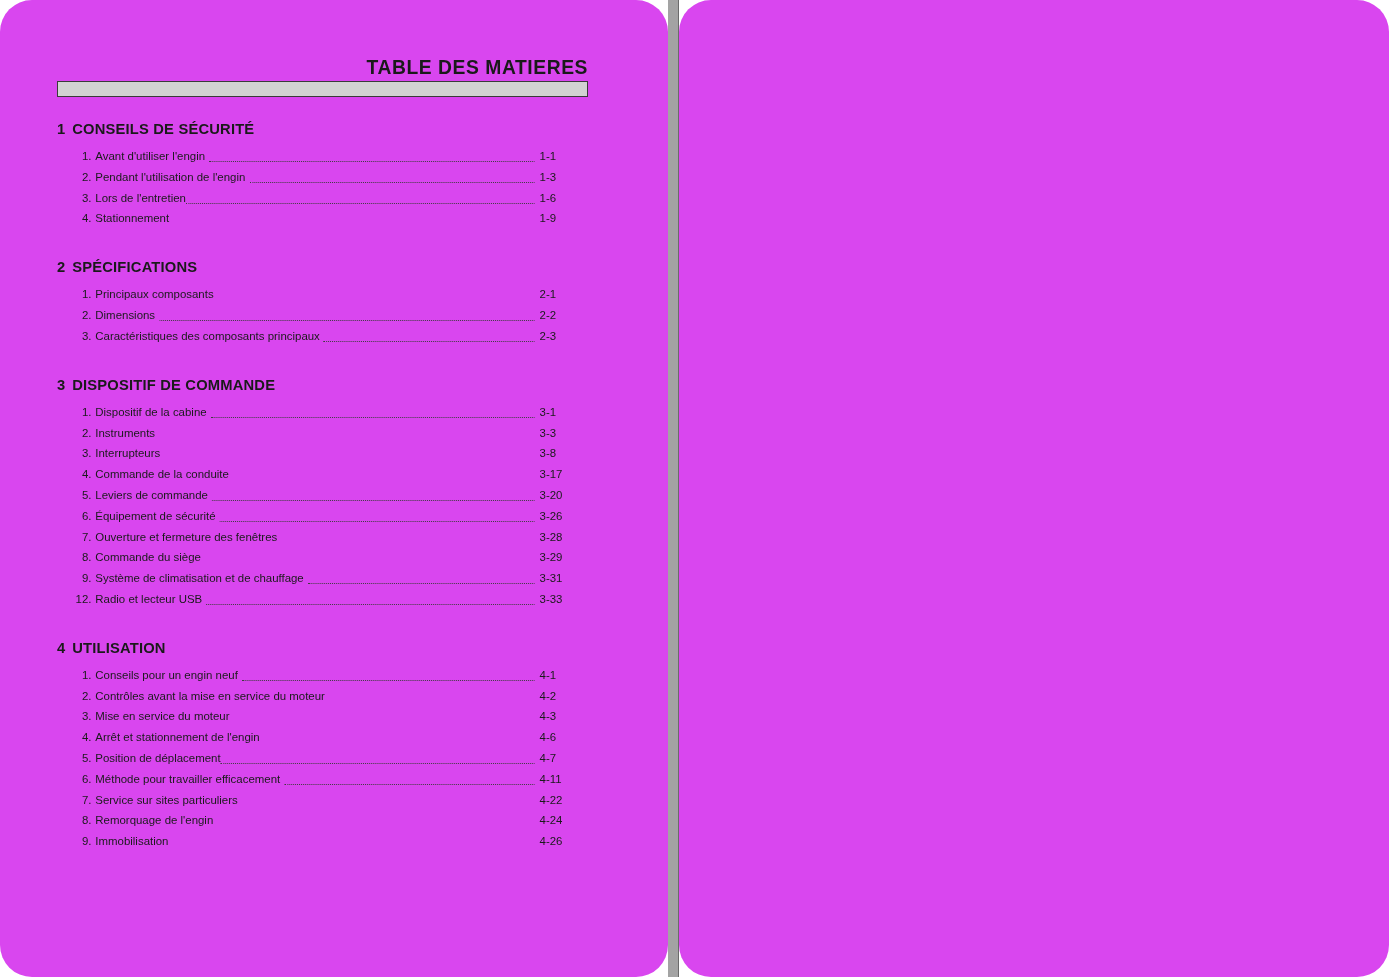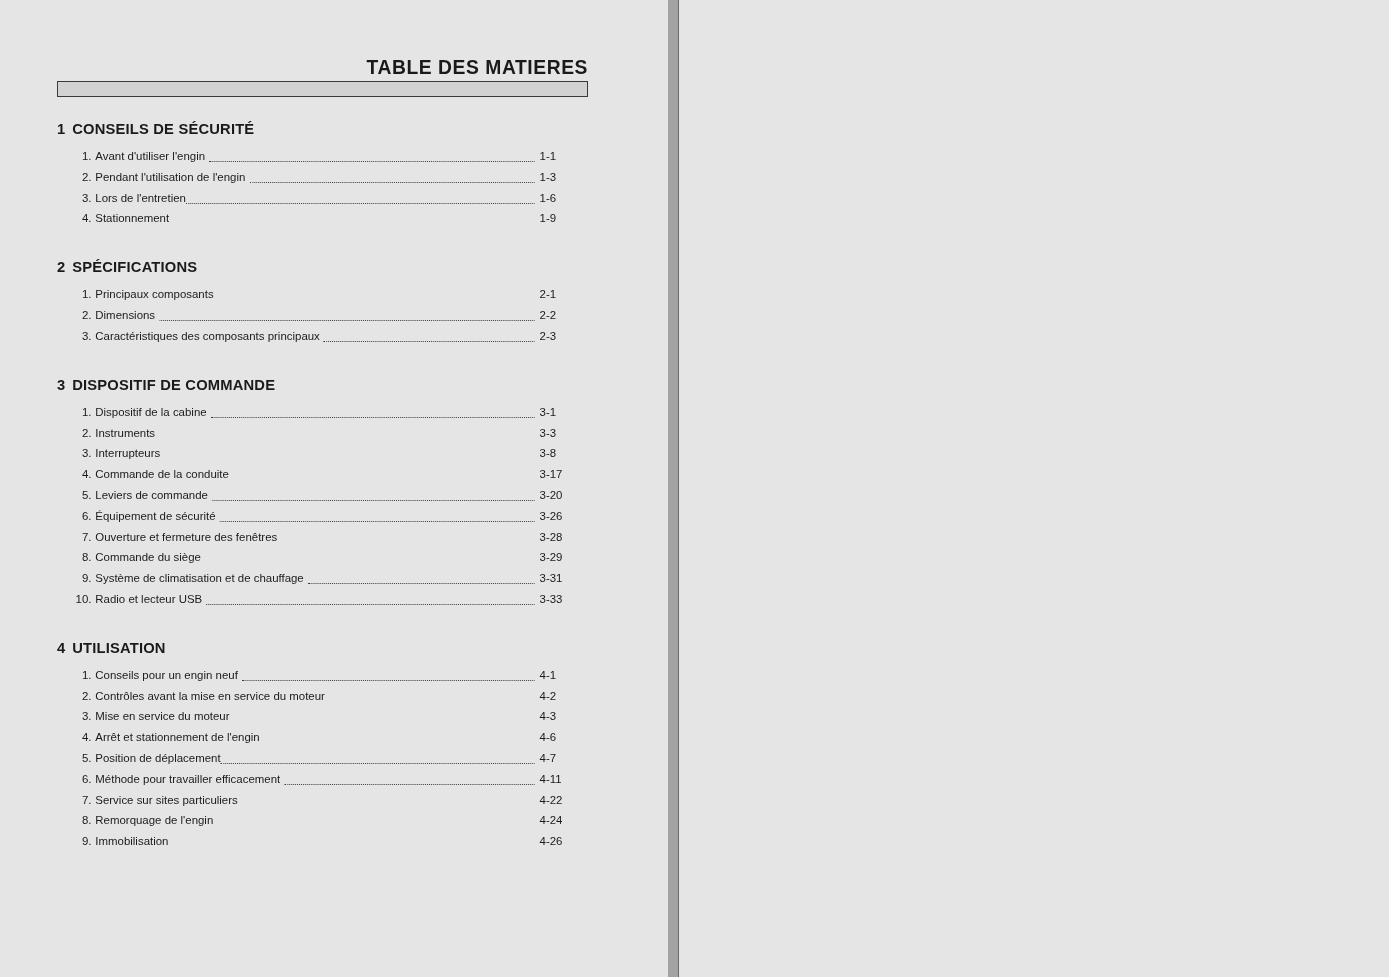--- a/index.html
+++ b/index.html
@@ -21,21 +21,22 @@
   .spread {
     position: absolute;
     inset: 0;
     display: block;
   }
 
   .page {
     position: absolute;
     top: 0;
     bottom: 0;
-    background: #e5e5e5;
+    background: #d946ef;
+    border-radius: 32px;
   }
   .page-left  { left: 0;     width: 668px; }
   .page-right { left: 679px; right: 0; }
 
   
   .gutter {
     position: absolute;
     top: 0;
     bottom: 0;
     left: 668px;
@@ -275,21 +276,21 @@
               <span class="entry-leader"></span>
               <span class="entry-page">3-29</span>
             </div>
             <div class="entry">
               <span class="entry-num">9.</span>
               <span class="entry-label">Système de climatisation et de chauffage</span>
               <span class="entry-leader"></span>
               <span class="entry-page">3-31</span>
             </div>
             <div class="entry">
-              <span class="entry-num">10.</span>
+              <span class="entry-num">12.</span>
               <span class="entry-label">Radio et lecteur USB</span>
               <span class="entry-leader"></span>
               <span class="entry-page">3-33</span>
             </div>
           </div>
         </div>
         <div class="section">
           <div class="section-head">
             <span class="section-num">4</span>
             <span class="section-title">UTILISATION</span>

